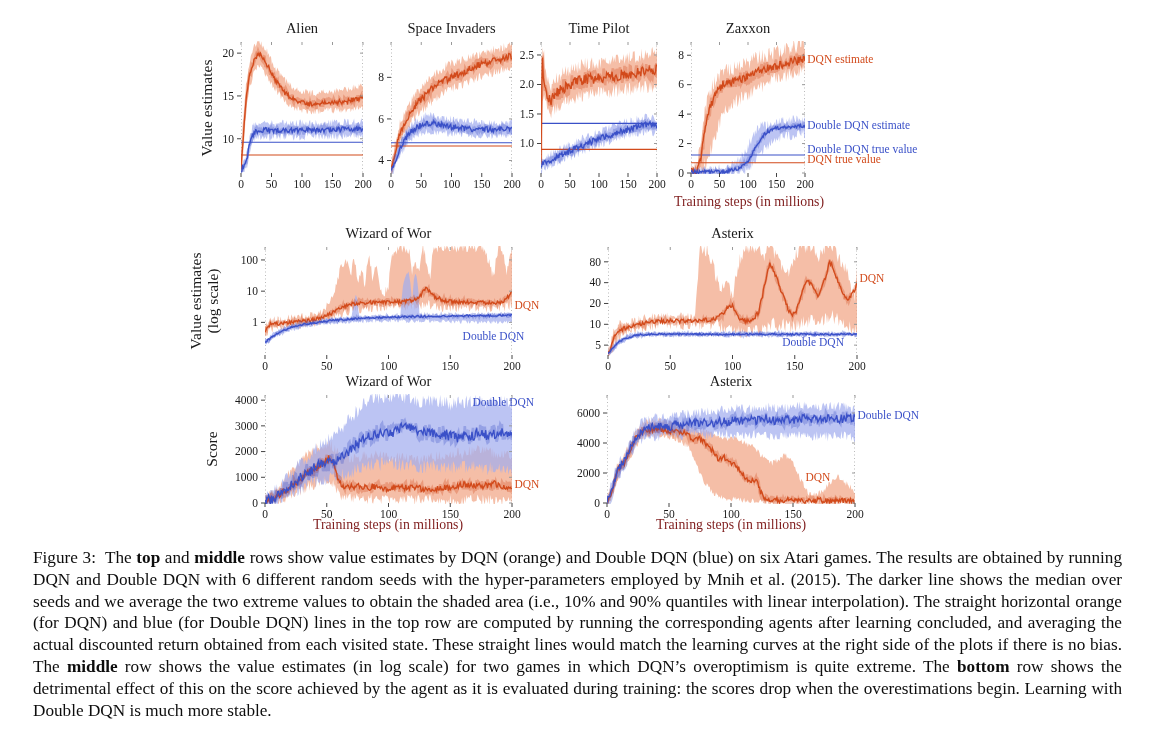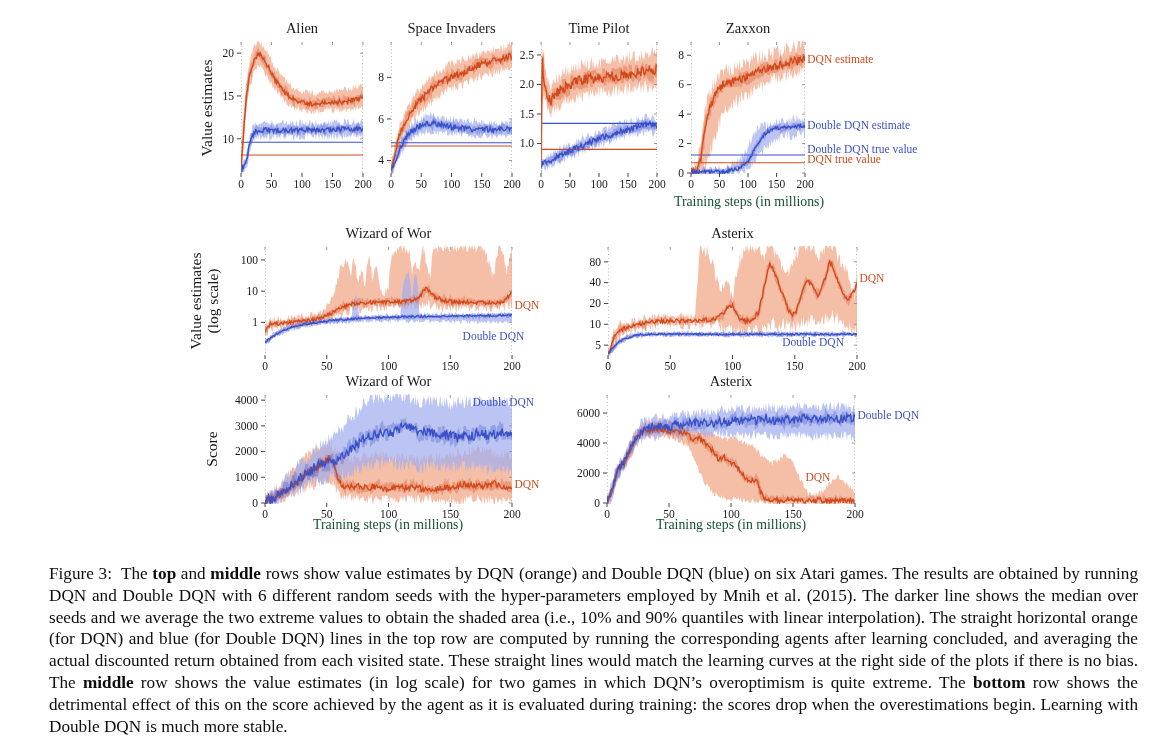--- a/index.html
+++ b/index.html
@@ -4,22 +4,22 @@
 <style>
   html,body{margin:0;padding:0;background:#ffffff;}
   #fig{position:relative;width:1151px;height:745px;background:#fff;
        font-family:"Liberation Serif","DejaVu Serif",serif;color:#111;overflow:hidden;}
   .chart{position:absolute;}
   .chart svg{overflow:visible;display:block;}
   .ylab{position:absolute;transform:translate(-50%,-50%) rotate(-90deg);
         white-space:nowrap;font-size:15.5px;color:#1a1a1a;}
   .ylab.two{text-align:center;line-height:1.12;}
   .xlab{position:absolute;transform:translateX(-50%);font-size:13.8px;
-        white-space:nowrap;color:#14532d;}
-  .caption{position:absolute;left:33px;top:547px;width:1089px;margin:16px;
+        white-space:nowrap;color:#7f1d1d;}
+  .caption{position:absolute;left:33px;top:547px;width:1089px;margin:0;
            font-size:17.2px;line-height:21.8px;text-align:justify;color:#0d0d0d;}
   .caption b{font-weight:bold;}
 </style>
 </head>
 <body>
 
 <div id="fig">
 
   <div class="ylab" style="left:207px;top:108px;">Value estimates</div>
 

